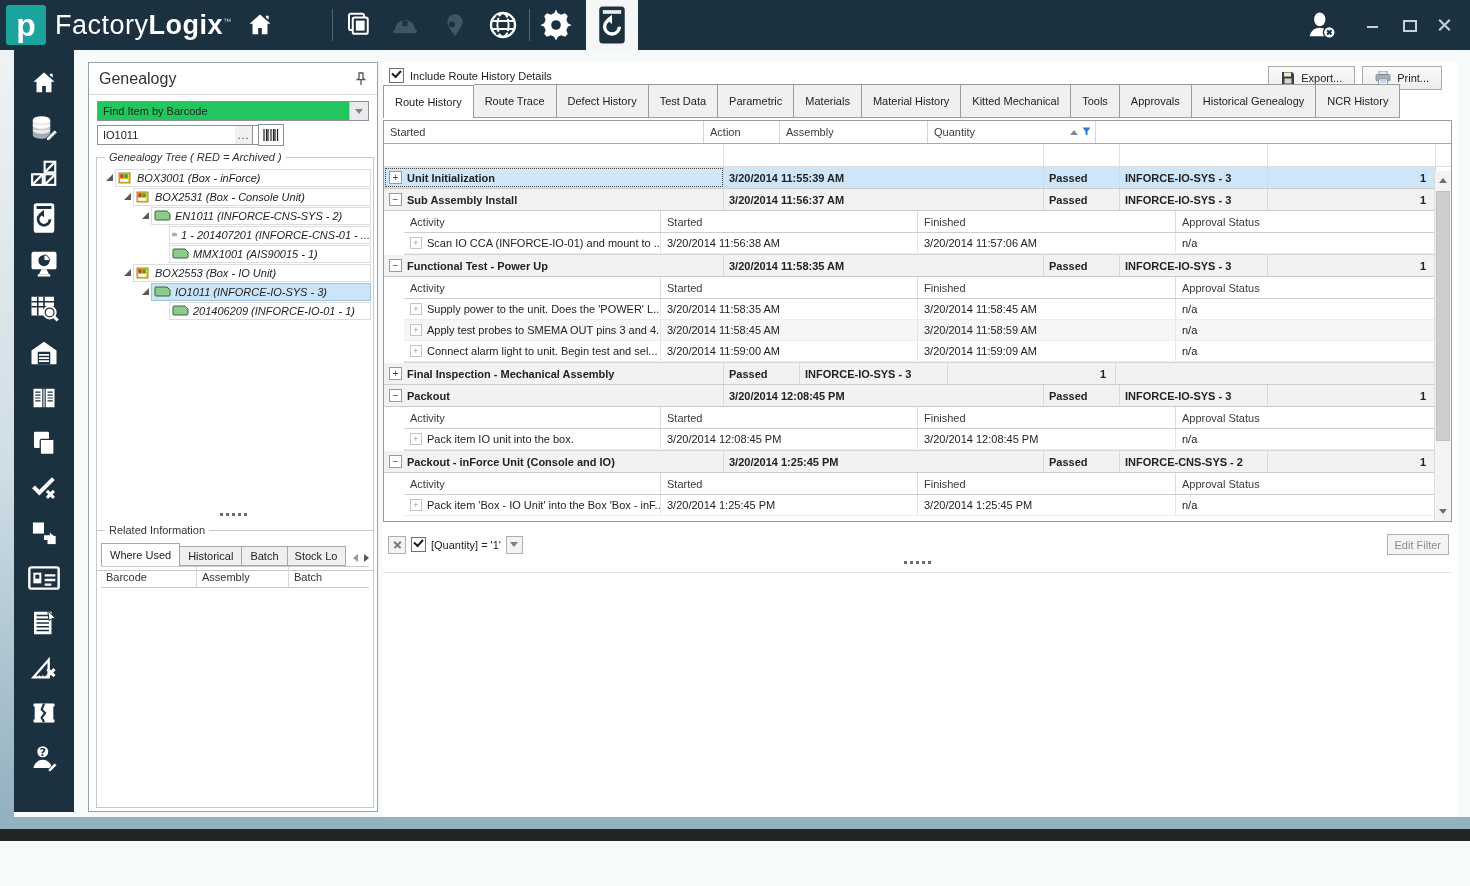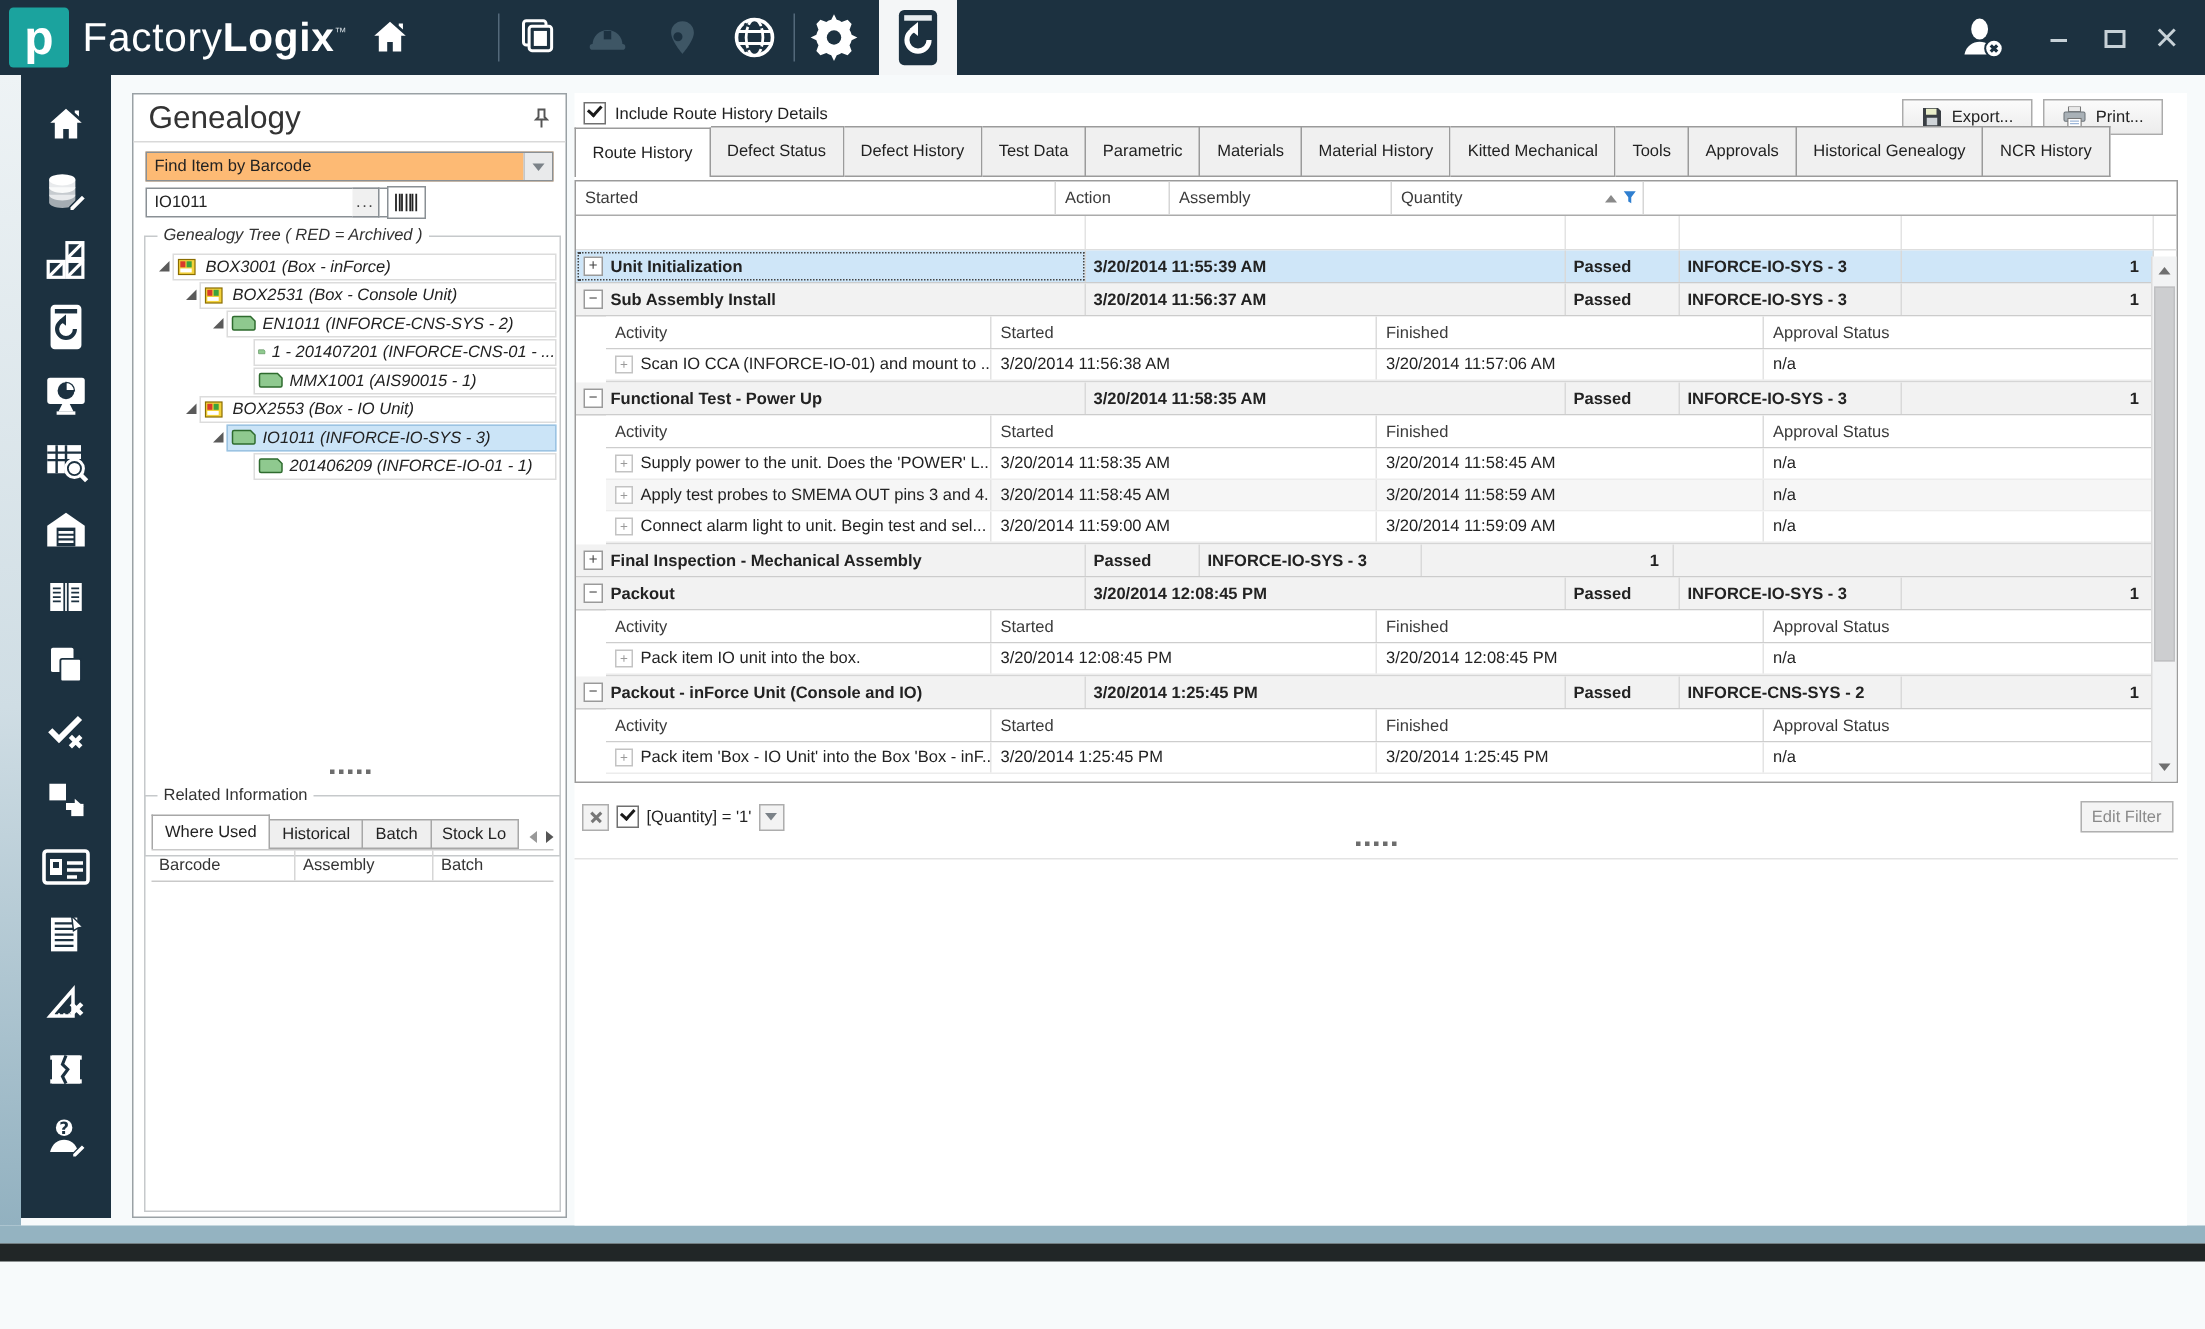--- a/index.html
+++ b/index.html
@@ -35,23 +35,23 @@
   .aegis .tx{text-align:center;color:#fff;}
   .aegis .t1{font-size:17px;letter-spacing:3px;font-weight:bold;}
   .aegis .t2{font-size:6px;letter-spacing:5px;color:#e8e8e8;}
   
   .sidebar{left:14px;top:50px;width:60px;height:762px;background:#1c3140;display:flex;flex-direction:column;align-items:center;padding-top:16px;box-sizing:border-box;gap:12px;}
   .sb-ico{width:34px;height:33px;display:flex;align-items:center;justify-content:center;cursor:pointer;}
   .sb-ico svg{display:block;}
   
   .gpanel{left:88px;top:62px;width:290px;height:750px;background:#fff;border:1px solid #9aa1a5;box-sizing:border-box;}
   .gp-title{position:absolute;left:0;top:0;width:100%;height:32px;border-bottom:1px solid #d9d9d9;display:flex;align-items:center;box-sizing:border-box;}
-  .gp-title .tx{margin-left:10px;font-size:21px;color:#333;}
+  .gp-title .tx{margin-left:10px;font-size:16px;color:#333;}
   .pinbtn{position:absolute;right:8px;top:8px;width:16px;height:16px;display:flex;align-items:center;justify-content:center;cursor:pointer;}
-  .gp-select{position:absolute;left:8px;top:38px;width:272px;height:20px;border:1px solid #8a9095;background:#fdba74;display:flex;align-items:center;box-sizing:border-box;cursor:pointer;}
+  .gp-select{position:absolute;left:8px;top:38px;width:272px;height:20px;border:1px solid #8a9095;background:#22c55e;display:flex;align-items:center;box-sizing:border-box;cursor:pointer;}
   .gp-select .tx{margin-left:5px;flex:1;}
   .ddbtn{width:18px;height:100%;background:#e9eaeb;border-left:1px solid #c2c6c9;display:flex;align-items:center;justify-content:center;}
   .chev{width:0;height:0;border-left:4px solid transparent;border-right:4px solid transparent;border-top:5px solid #7b8288;}
   .gp-input{position:absolute;left:8px;top:62px;width:163px;height:20px;border:1px solid #8a9095;background:#fff;display:flex;align-items:center;box-sizing:border-box;}
   .gp-input .tx{margin-left:5px;}
   .dots3{position:absolute;left:146px;top:62px;width:18px;height:20px;border:1px solid #8a9095;border-left:none;background:#f0f0f0;
          display:flex;align-items:center;justify-content:center;letter-spacing:1px;color:#444;box-sizing:border-box;cursor:pointer;}
   .bcbtn{position:absolute;left:169px;top:61px;width:26px;height:22px;border:1px solid #8a9095;background:#fff;display:flex;align-items:center;justify-content:center;box-sizing:border-box;cursor:pointer;}
   .fieldset{position:absolute;border:1px solid #c6c9cb;}
   .fs-legend{position:absolute;left:8px;top:-7px;background:#fff;padding:0 4px;color:#333;}
@@ -517,21 +517,21 @@
             <rect x="1" y="3.6" width="14" height="6.2" rx="1" fill="#a9b1b7" stroke="#6d747a" stroke-width=".7"></rect>
             <rect x="3.6" y="8" width="8.8" height="5.4" fill="#fff" stroke="#777" stroke-width=".7"></rect>
             <path d="M5 9.7h6M5 11.4h6" stroke="#9db6d8" stroke-width=".9"></path>
           </svg>
         <span>Print...</span>
       </div>
     </div>
 
     <div class="mtabs">
       <div class="mtab first active">Route History</div>
-      <div class="mtab">Defect Status</div>
+      <div class="mtab">Route Trace</div>
       <div class="mtab">Defect History</div>
       <div class="mtab">Test Data</div>
       <div class="mtab">Parametric</div>
       <div class="mtab">Materials</div>
       <div class="mtab">Material History</div>
       <div class="mtab">Kitted Mechanical</div>
       <div class="mtab">Tools</div>
       <div class="mtab">Approvals</div>
       <div class="mtab">Historical Genealogy</div>
       <div class="mtab">NCR History</div>

